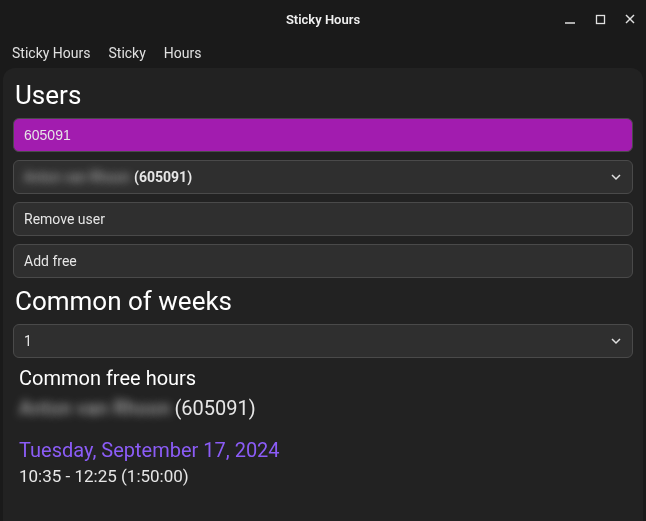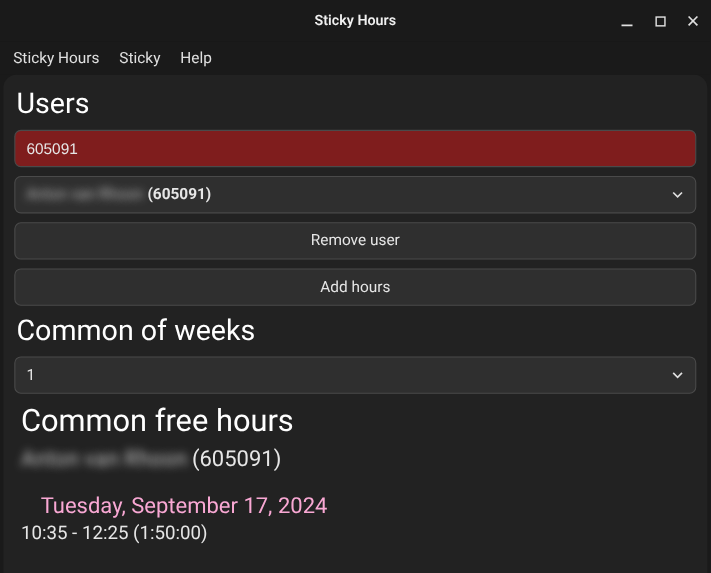--- a/index.html
+++ b/index.html
@@ -63,21 +63,21 @@
     overflow: hidden;
   }
   h1.section-title {
     font-size: 26px;
     font-weight: 400;
     color: #ffffff;
     margin: 2px 2px 8px 2px;
   }
   .input-field {
     width: 100%;
-    background: #7f1d1d;
+    background: #a21caf;
     border: 1px solid #4a4a4a;
     border-radius: 6px;
     color: #e6e6e6;
     font-size: 14px;
     padding: 8px 10px;
     margin-bottom: 8px;
     outline: none;
   }
   .select-field {
     width: 100%;
@@ -102,45 +102,44 @@
   .chevron svg { display: block; }
   .btn {
     width: 100%;
     background: #2f2f2f;
     border: 1px solid #4a4a4a;
     border-radius: 6px;
     color: #e6e6e6;
     font-size: 14px;
     padding: 8px 10px;
     margin-bottom: 8px;
-    text-align: center;
+    text-align: left;
     cursor: pointer;
   }
   .results {
     padding: 0 6px;
   }
   .results-title {
-    font-size: 28px;
+    font-size: 20px;
     font-weight: 400;
     color: #ffffff;
     margin-top: 6px;
     margin-bottom: 6px;
   }
   .results-user {
     font-size: 20px;
     color: #e6e6e6;
     margin-bottom: 18px;
     display: flex;
     gap: 4px;
   }
   .results-date {
     font-size: 20px;
-    color: #f9a8d4;
+    color: #8b5cf6;
     margin-bottom: 4px;
-    margin-left: 18px;
   }
   .results-slot {
     font-size: 17px;
     color: #e6e6e6;
   }
 </style>
 </head>
 <body>
 
 <div class="titlebar">
@@ -161,21 +160,21 @@
           <line x1="2" y1="2" x2="10" y2="10" stroke="#e0e0e0" stroke-width="1.5"></line>
           <line x1="10" y1="2" x2="2" y2="10" stroke="#e0e0e0" stroke-width="1.5"></line>
         </svg>
     </span>
   </div>
 </div>
 
 <div class="menubar">
   <span>Sticky Hours</span>
   <span>Sticky</span>
-  <span>Help</span>
+  <span>Hours</span>
 </div>
 
 <div class="client">
 
   <h1 class="section-title">Users</h1>
 
   <input class="input-field" type="text" value="605091" style="">
 
   <div class="select-field">
     <span class="select-value">
@@ -183,21 +182,21 @@
       <span class="bold"> (605091)</span>
     </span>
     <span class="chevron">
       <svg width="12" height="12" viewBox="0 0 12 12">
           <polyline points="2,4 6,8 10,4" fill="none" stroke="#e0e0e0" stroke-width="1.5"></polyline>
         </svg>
     </span>
   </div>
 
   <div class="btn">Remove user</div>
-  <div class="btn">Add hours</div>
+  <div class="btn">Add free</div>
 
   <h1 class="section-title">Common of weeks</h1>
 
   <div class="select-field">
     <span class="select-value bold">1</span>
     <span class="chevron">
       <svg width="12" height="12" viewBox="0 0 12 12">
           <polyline points="2,4 6,8 10,4" fill="none" stroke="#e0e0e0" stroke-width="1.5"></polyline>
         </svg>
     </span>

